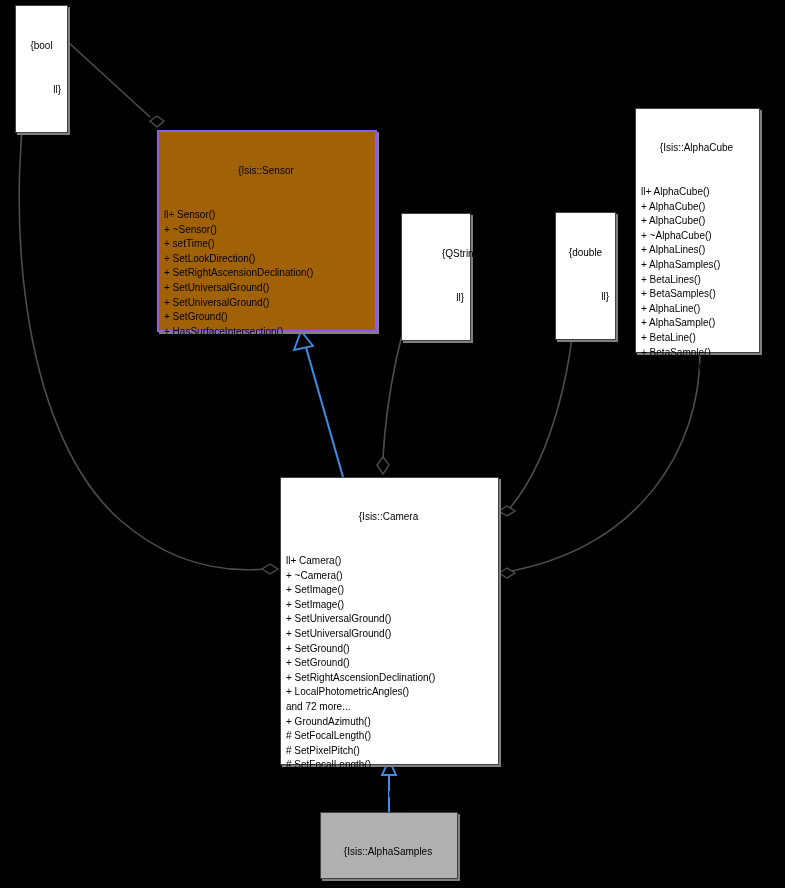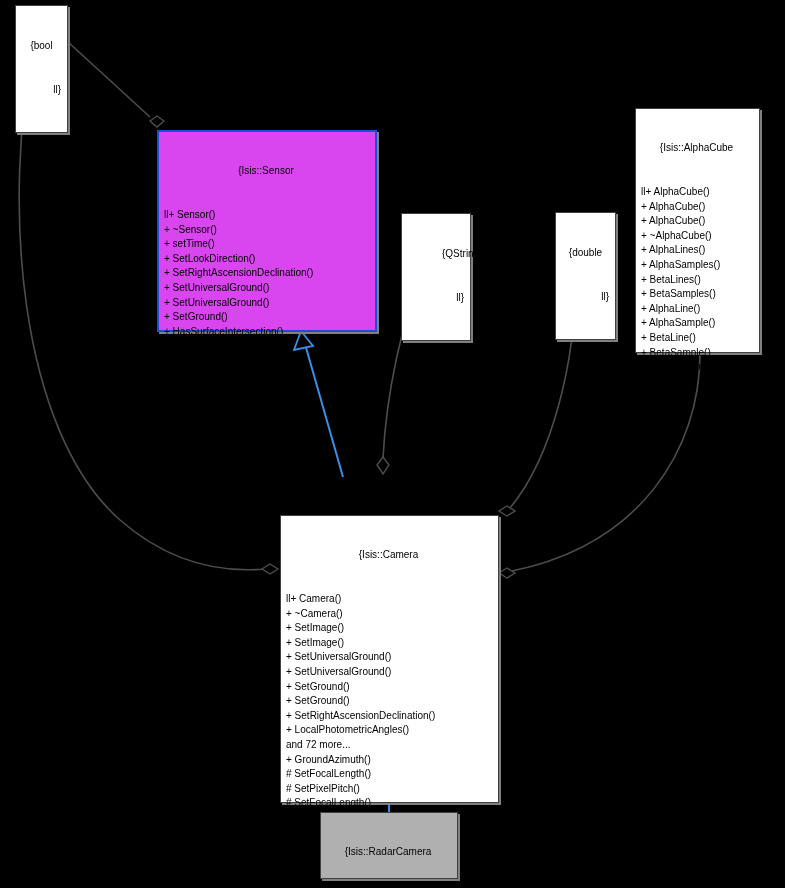--- a/index.html
+++ b/index.html
@@ -47,22 +47,22 @@
     display: block;
   }
   .node .members {
     display: block;
   }
   .node .brace {
     display: block;
     text-align: right;
   }
   .node.highlight {
-    background: #d946ef;
-    border: 2px solid #1d4ed8;
+    background: #a16207;
+    border: 2px solid #8b5cf6;
     box-shadow: 2px 2px 0 #808080;
   }
   .node.selected {
     background: #b0b0b0;
     border: 1px solid #404040;
   }
 </style>
 </head>
 <body>
 
@@ -144,21 +144,21 @@
 + BetaSamples()
 + AlphaLine()
 + AlphaSample()
 + BetaLine()
 + BetaSample()
 + UpdateGroup()
 + Rehash()</span>
     <span class="brace">}</span>
   </div>
 
-  <div class="node cls" style="left:280px; top:477px; width:219px; height:288px;margin-top:38px;">
+  <div class="node cls" style="left:280px; top:477px; width:219px; height:288px;">
     <span class="title">{Isis::Camera</span>
     <span class="members">ll+ Camera()
 + ~Camera()
 + SetImage()
 + SetImage()
 + SetUniversalGround()
 + SetUniversalGround()
 + SetGround()
 + SetGround()
 + SetRightAscensionDeclination()
@@ -167,18 +167,18 @@
 + GroundAzimuth()
 # SetFocalLength()
 # SetPixelPitch()
 # SetFocalLength()
 # SetPixelPitch()
 # SetGeometricTilingHint()</span>
     <span class="brace">}</span>
   </div>
 
   <div class="node cls selected" style="left:320px; top:812px; width:138px; height:67px;">
-    <span class="title">{Isis::RadarCamera</span>
+    <span class="title">{Isis::AlphaSamples</span>
     
     
   </div>
 
 </div>
 
 </body></html>

